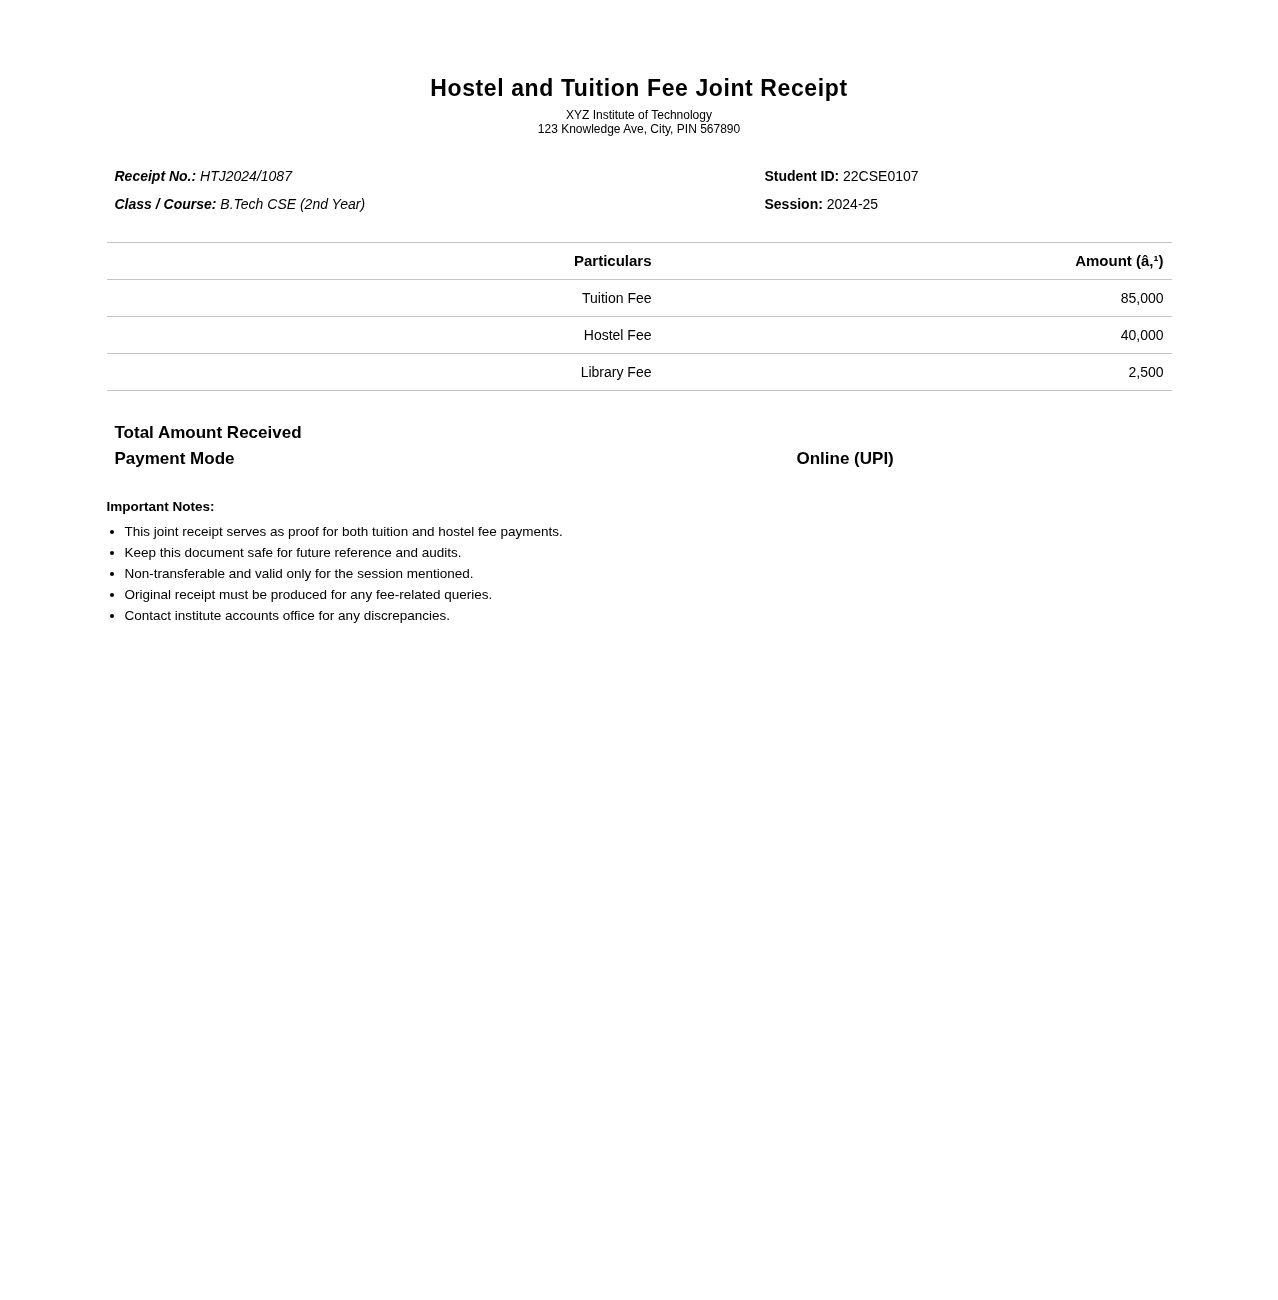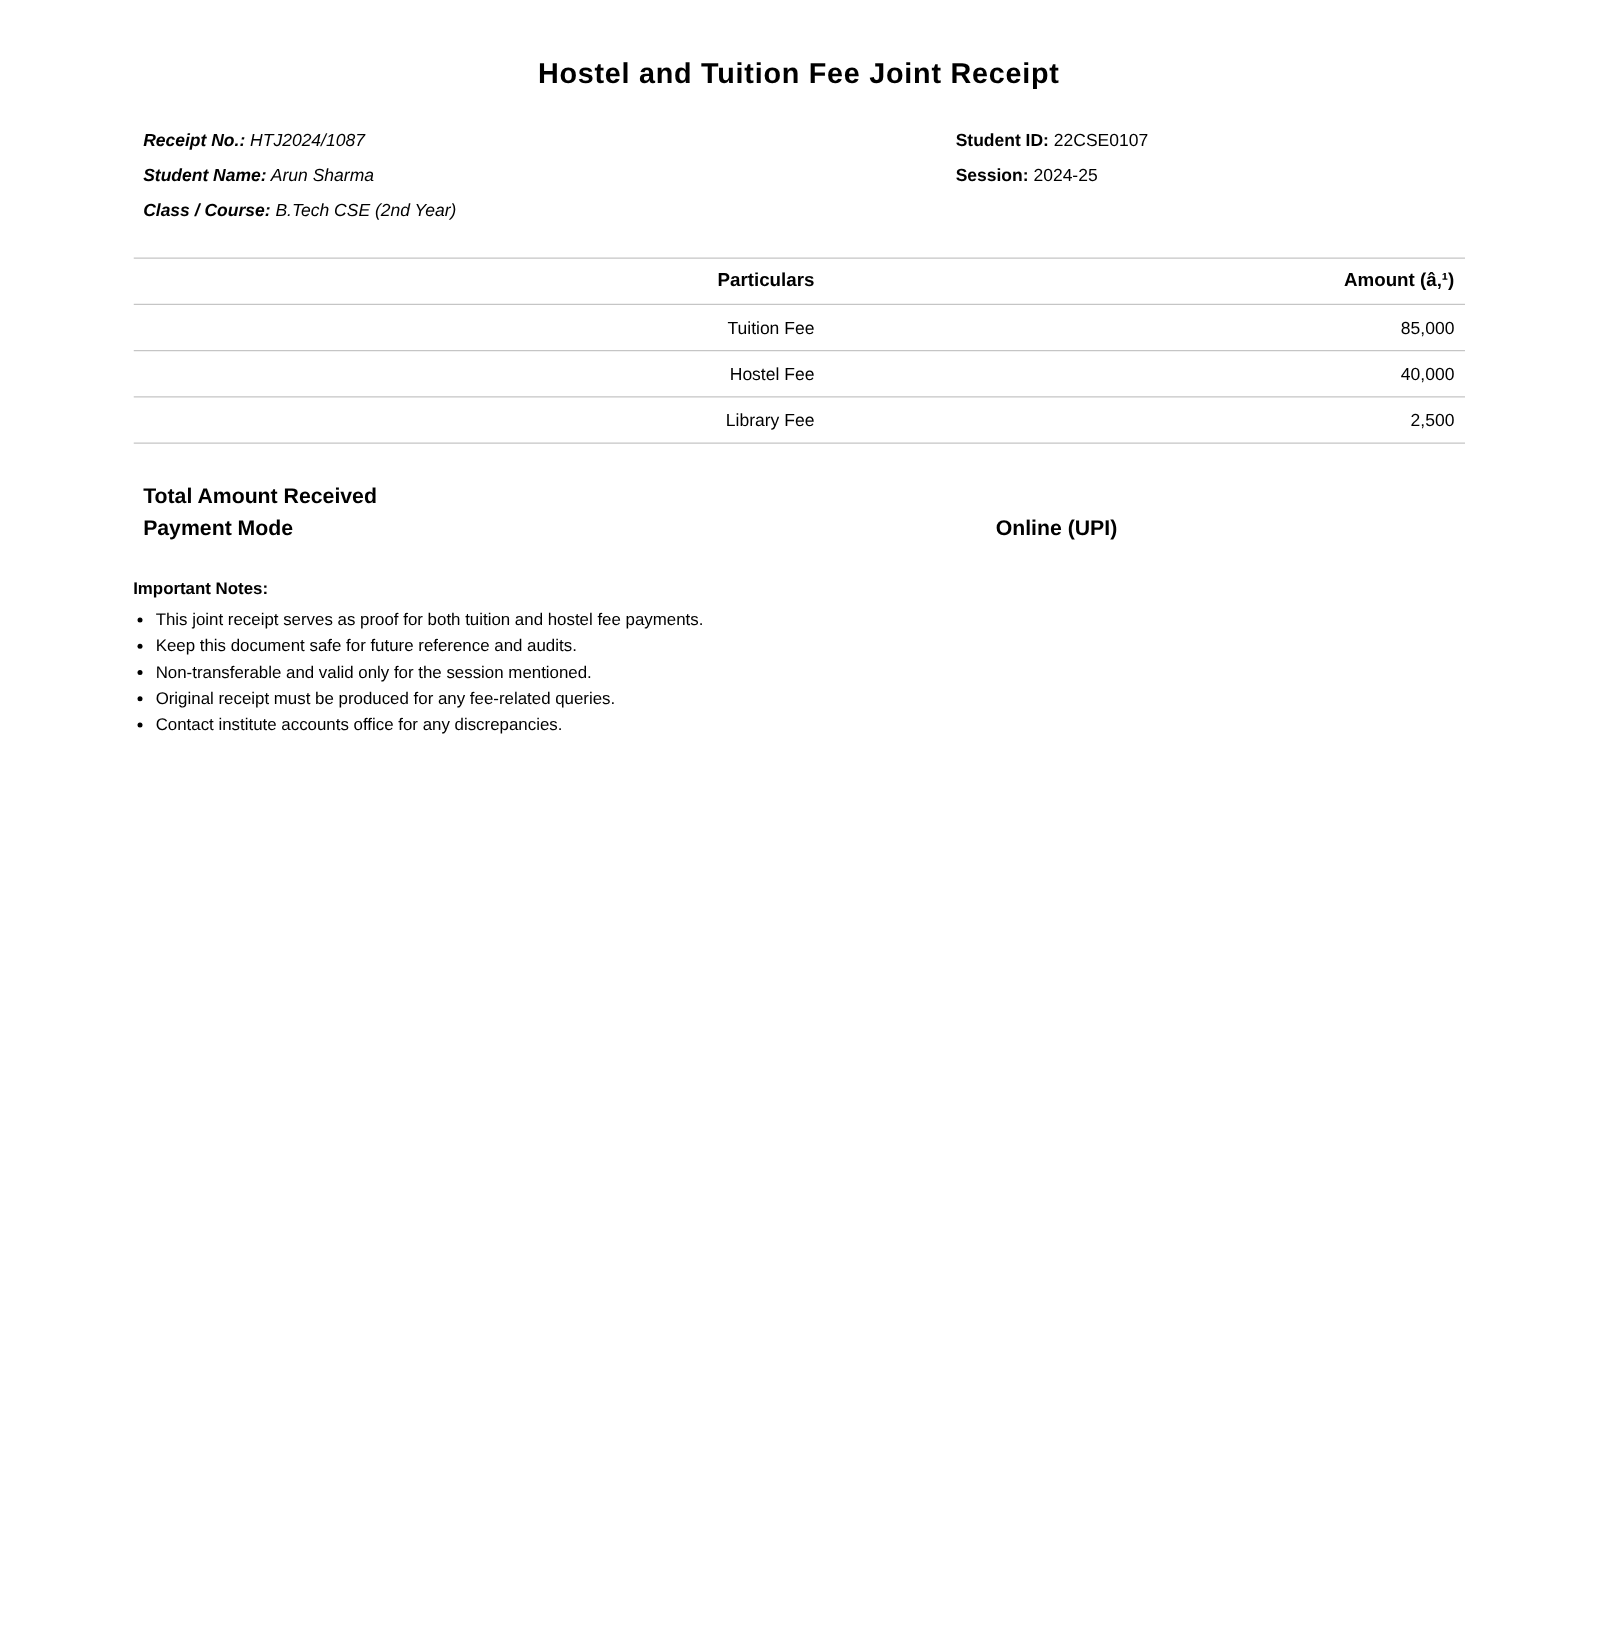--- a/index.html
+++ b/index.html
@@ -4,21 +4,21 @@
 <style>
   * { box-sizing: border-box; }
   html, body {
     margin: 0;
     padding: 0;
     background: #ffffff;
     color: #000000;
     font-family: "Liberation Sans", sans-serif;
   }
   body { width: 1278px; min-height: 1300px; }
-  .container { width: 1065px; margin: 0 auto; padding-top: 44px; }
+  .container { width: 1065px; margin: 0 auto; padding-top: 74px; }
 
   .title {
     margin: 0;
     font-size: 23px;
     line-height: 28px;
     font-weight: bold;
     text-align: center;
     letter-spacing: 0.6px;
   }
   .subtitle {
@@ -64,25 +64,28 @@
   .notes-heading { font-weight: bold; line-height: 21px; }
   .notes ul { margin: 4px 0 0 0; padding-left: 18px; line-height: 21px; list-style: disc outside; }
 </style>
 </head>
 <body>
 
 <div class="container">
 
   <h1 class="title">Hostel and Tuition Fee Joint Receipt</h1>
 
+  <div class="subtitle">
+    <div>XYZ Institute of Technology</div>
+    <div>123 Knowledge Ave, City, PIN 567890</div>
+  </div>
 
   <div class="info">
     <div class="col left">
       <div><span class="lbl">Receipt No.:</span> <span>HTJ2024/1087</span></div>
-      <div><span class="lbl">Student Name:</span> <span>Arun Sharma</span></div>
       <div><span class="lbl">Class / Course:</span> <span>B.Tech CSE (2nd Year)</span></div>
     </div>
     <div class="col right">
       <div><span class="lbl">Student ID:</span> <span>22CSE0107</span></div>
       <div><span class="lbl">Session:</span> <span>2024-25</span></div>
     </div>
   </div>
 
   <table class="fees">
     <colgroup>

